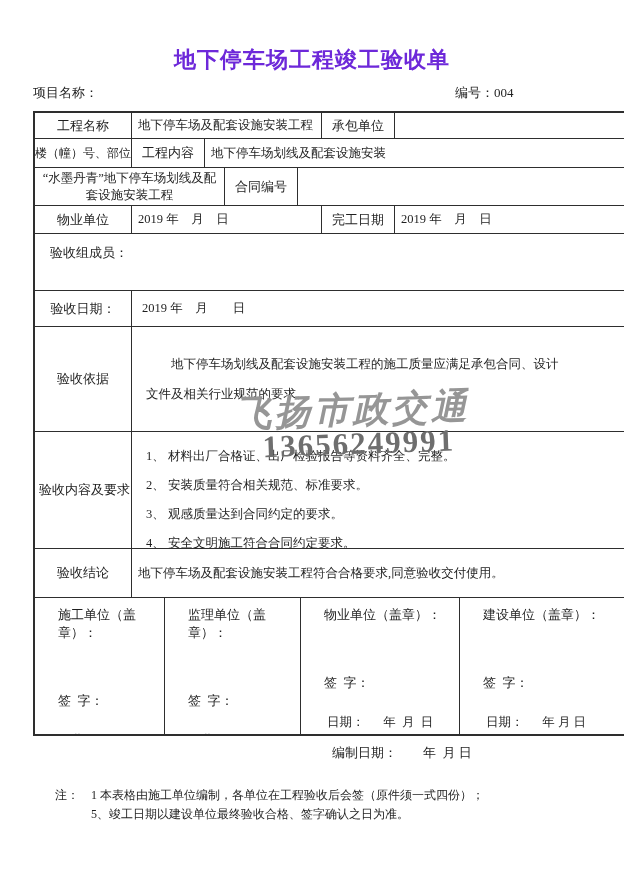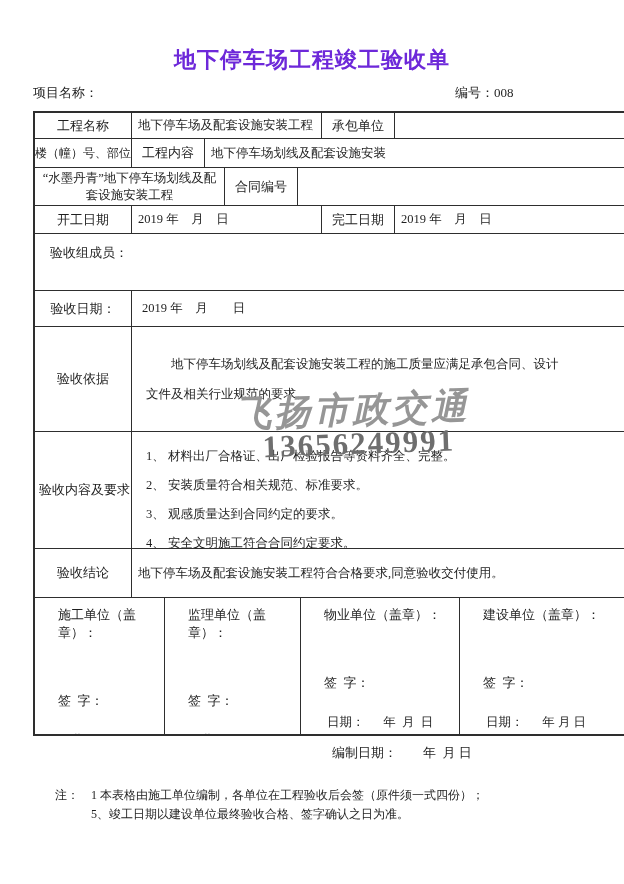--- a/index.html
+++ b/index.html
@@ -45,21 +45,21 @@
   .wm-l2{font-size:31px;font-weight:bold;letter-spacing:2px;margin:-9px 0 0 26px;
     font-family:"Liberation Serif",serif;}
 </style>
 </head>
 <body>
 
 <div class="page">
 
   <div class="doc-title">地下停车场工程竣工验收单</div>
   <div class="hdr-left">项目名称：</div>
-  <div class="hdr-right">编号：008</div>
+  <div class="hdr-right">编号：004</div>
 
   <div class="tbl">
 
     <div class="row" style="height:26px">
       <div class="cell lbl c1">工程名称</div>
       <div class="cell val c2">地下停车场及配套设施安装工程</div>
       <div class="cell lbl c3">承包单位</div>
       <div class="cell val c4"></div>
     </div>
 
@@ -69,21 +69,21 @@
       <div class="cell val c4">地下停车场划线及配套设施安装</div>
     </div>
 
     <div class="row" style="height:38px">
       <div class="cell val c2" style="line-height:17px">“水墨丹青”地下停车场划线及配套设施安装工程</div>
       <div class="cell lbl c3">合同编号</div>
       <div class="cell val c4"></div>
     </div>
 
     <div class="row" style="height:28px">
-      <div class="cell lbl c1">开工日期</div>
+      <div class="cell lbl c1">物业单位</div>
       <div class="cell val c2 pre">2019 年　月　日</div>
       <div class="cell lbl c3">完工日期</div>
       <div class="cell val c4 pre">2019 年　月　日</div>
     </div>
 
     <div class="row" style="height:57px">
       <div class="cell full members">验收组成员：</div>
     </div>
 
     <div class="row" style="height:36px">

